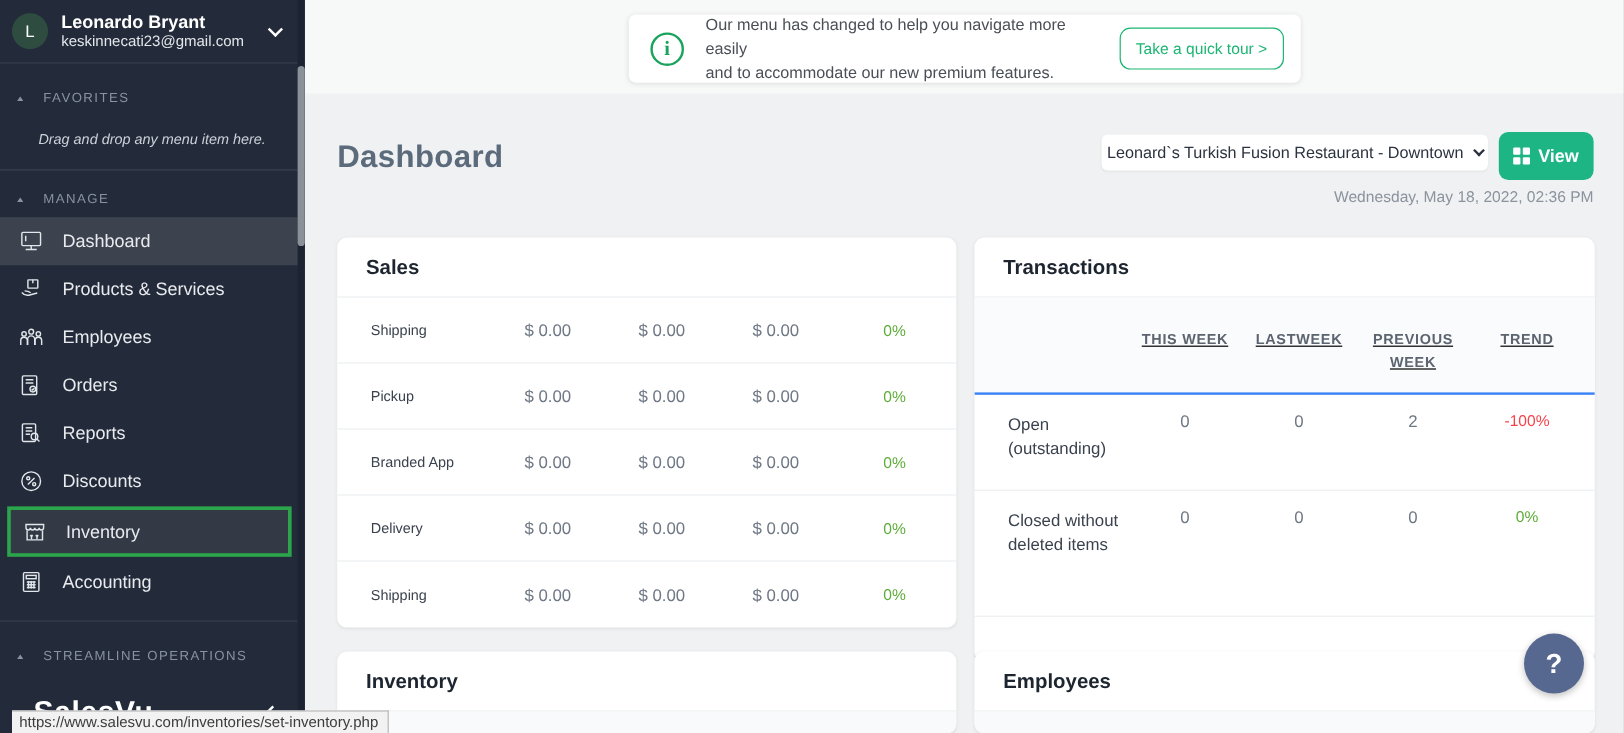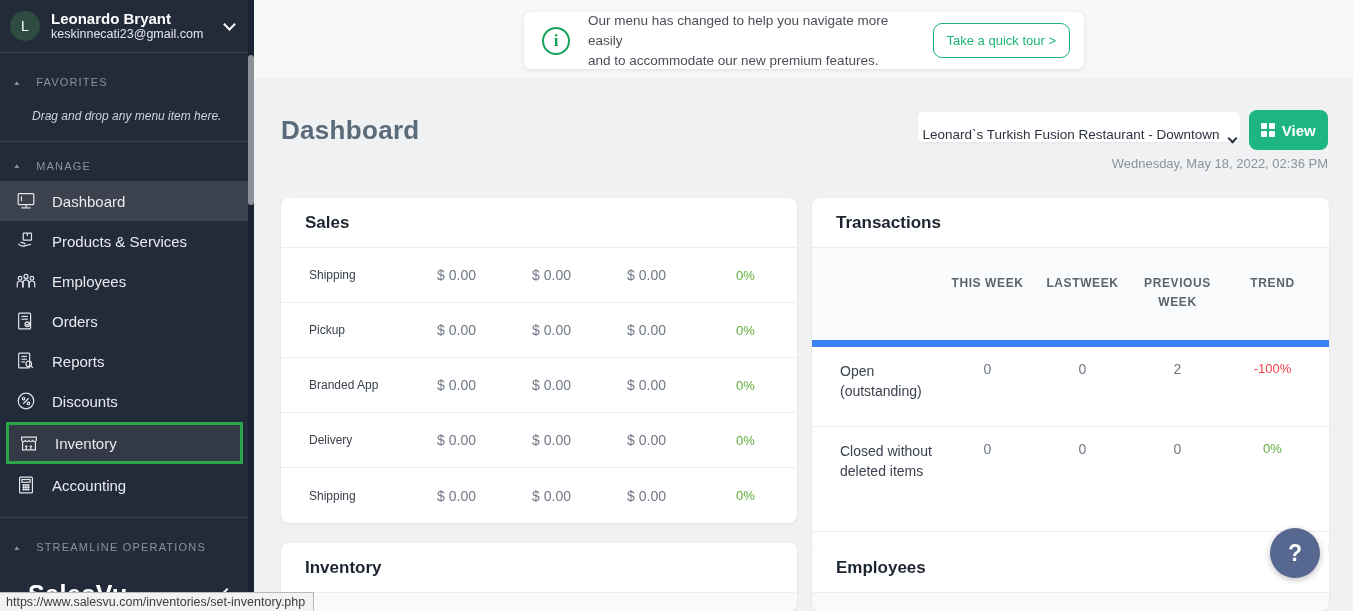--- a/index.html
+++ b/index.html
@@ -37,21 +37,21 @@
   .logo { font-weight:bold; font-size:25px; color:#fff; letter-spacing:0.5px; }
   .collapse-chev { width:10px; height:10px; border-left:2px solid #fff; border-bottom:2px solid #fff; transform:rotate(45deg); cursor:pointer; }
   
   #topband { position:absolute; left:254px; top:0; width:1099px; height:78px; background:#f7f8f8; }
   #banner { position:absolute; left:524px; top:12px; width:560px; height:57px; background:#ffffff; border-radius:6px; box-shadow:0 1px 4px rgba(0,0,0,0.10); display:flex; align-items:center; padding:0 14px 0 18px; z-index:3; }
   .info-ic { width:28px; height:28px; border:2.5px solid #1aa35c; border-radius:50%; color:#1aa35c; display:flex; align-items:center; justify-content:center; font-size:17px; font-weight:bold; flex:0 0 28px; font-family:"Liberation Serif", serif; }
   .banner-text { font-size:13.5px; color:#4a4f57; line-height:20px; margin:0 16px 0 18px; flex:1; }
   .tour-btn { border:1px solid #1db573; color:#1db573; background:#fff; border-radius:9px; padding:9px 13px; font-size:13px; white-space:nowrap; cursor:pointer; font-family:inherit; }
   
   #page-title { position:absolute; left:281px; top:115px; font-size:26px; font-weight:bold; color:#5b6b7b; letter-spacing:0.3px; }
-  #loc-select { position:absolute; left:918px; top:112px; width:322px; height:30px; background:#fff; border-radius:5px; display:flex; align-items:flex-end; justify-content:center; font-size:13.5px; color:#2b3340; cursor:pointer; box-shadow:0 1px 2px rgba(0,0,0,0.05); }
+  #loc-select { position:absolute; left:918px; top:112px; width:322px; height:30px; background:#fff; border-radius:5px; display:flex; align-items:center; justify-content:center; font-size:13.5px; color:#2b3340; cursor:pointer; box-shadow:0 1px 2px rgba(0,0,0,0.05); }
   #loc-select .chev-down { border-color:#2b3340; margin:-3px 0 0 9px; width:7px; height:7px; }
   #view-btn { position:absolute; left:1249px; top:110px; width:79px; height:40px; background:#1db584; border:none; border-radius:8px; color:#fff; font-weight:bold; font-size:15px; display:flex; align-items:center; justify-content:center; cursor:pointer; font-family:inherit; }
   .grid-ic { display:inline-grid; grid-template-columns:6px 6px; grid-template-rows:6px 6px; gap:1.5px; margin-right:7px; }
   .grid-ic i { background:#fff; border-radius:1px; }
   #datetime { position:absolute; right:25px; top:156px; font-size:13px; color:#8b939e; }
   
   .card { position:absolute; background:#fff; border-radius:8px; box-shadow:0 1px 3px rgba(0,0,0,0.07); overflow:hidden; }
   #sales-card { left:281px; top:198px; width:516px; height:325px; }
   #tx-card { left:812px; top:198px; width:517px; height:353px; }
   #inv-card { left:281px; top:543px; width:516px; height:68px; }
@@ -59,31 +59,31 @@
   .card-title { height:50px; display:flex; align-items:center; padding-left:24px; font-size:17px; font-weight:bold; color:#1d2530; border-bottom:1px solid #eceef0; }
   .card-band { background:#f9fafb; height:18px; }
   
   .sales-row { display:grid; grid-template-columns:100px 95px 95px 95px 1fr; align-items:center; height:55px; border-bottom:1px solid #eceef0; padding-left:28px; }
   .sales-row:last-child { border-bottom:none; }
   .s-label { font-size:12px; color:#3a424e; }
   .s-val { font-size:14px; color:#6f7885; text-align:center; }
   .s-trend { font-size:13px; text-align:center; }
   .pos { color:#5fad3a; } .neg { color:#f4434c; }
   
-  .tx-head { display:grid; grid-template-columns:100px 95px 95px 95px 95px; padding:14px 0 28px 28px; background:#fafbfc; border-bottom:7px solid #3b82f6; min-height:72px; align-items:start; }
+  .tx-head { display:grid; grid-template-columns:100px 95px 95px 95px 95px; padding:14px 0 15px 28px; background:#fafbfc; border-bottom:2px solid #3b82f6; min-height:72px; align-items:start;text-decoration:underline; }
   .tx-h { font-size:12px; font-weight:bold; color:#5c646f; letter-spacing:0.6px; text-align:center; line-height:19px; padding-top:12px; }
   .tx-row { display:grid; grid-template-columns:100px 95px 95px 95px 95px; padding:14px 0 14px 28px; border-bottom:1px solid #eceef0; align-items:start; }
   .tx-row:last-child { border-bottom:none; }
   .t-label { font-size:14px; color:#3a424e; line-height:20px; padding-right:8px; }
   .t-val { font-size:14px; color:#6f7885; text-align:center; }
   .t-trend { font-size:13px; text-align:center; }
   .tx-row.r1 { min-height:80px; } .tx-row.r2 { min-height:105px; }
   
   #help-btn { position:absolute; left:1270px; top:528px; width:50px; height:50px; border-radius:50%; background:#56688f; color:#fff; font-size:23px; font-weight:bold; border:none; display:flex; align-items:center; justify-content:center; cursor:pointer; box-shadow:0 2px 6px rgba(0,0,0,0.25); z-index:6; font-family:inherit; }
-  #status-bar { position:absolute; left:0; bottom:0; height:19px; background:#f2f2f2; border:1px solid #b9b9b9; border-left:none; border-bottom:none; font-size:12.5px; color:#3c3c3c; padding:2px 8px 0 6px; z-index:9; white-space:nowrap; }
+  #status-bar { position:absolute; left:10px; bottom:0; height:19px; background:#f2f2f2; border:1px solid #b9b9b9; border-left:none; border-bottom:none; font-size:12.5px; color:#3c3c3c; padding:2px 8px 0 6px; z-index:9; white-space:nowrap; }
 </style>
 </head>
 <body>
 
 <div id="screen">
 
   <div id="topband"></div>
 
   <nav id="sidebar">
     <div class="user-block">

